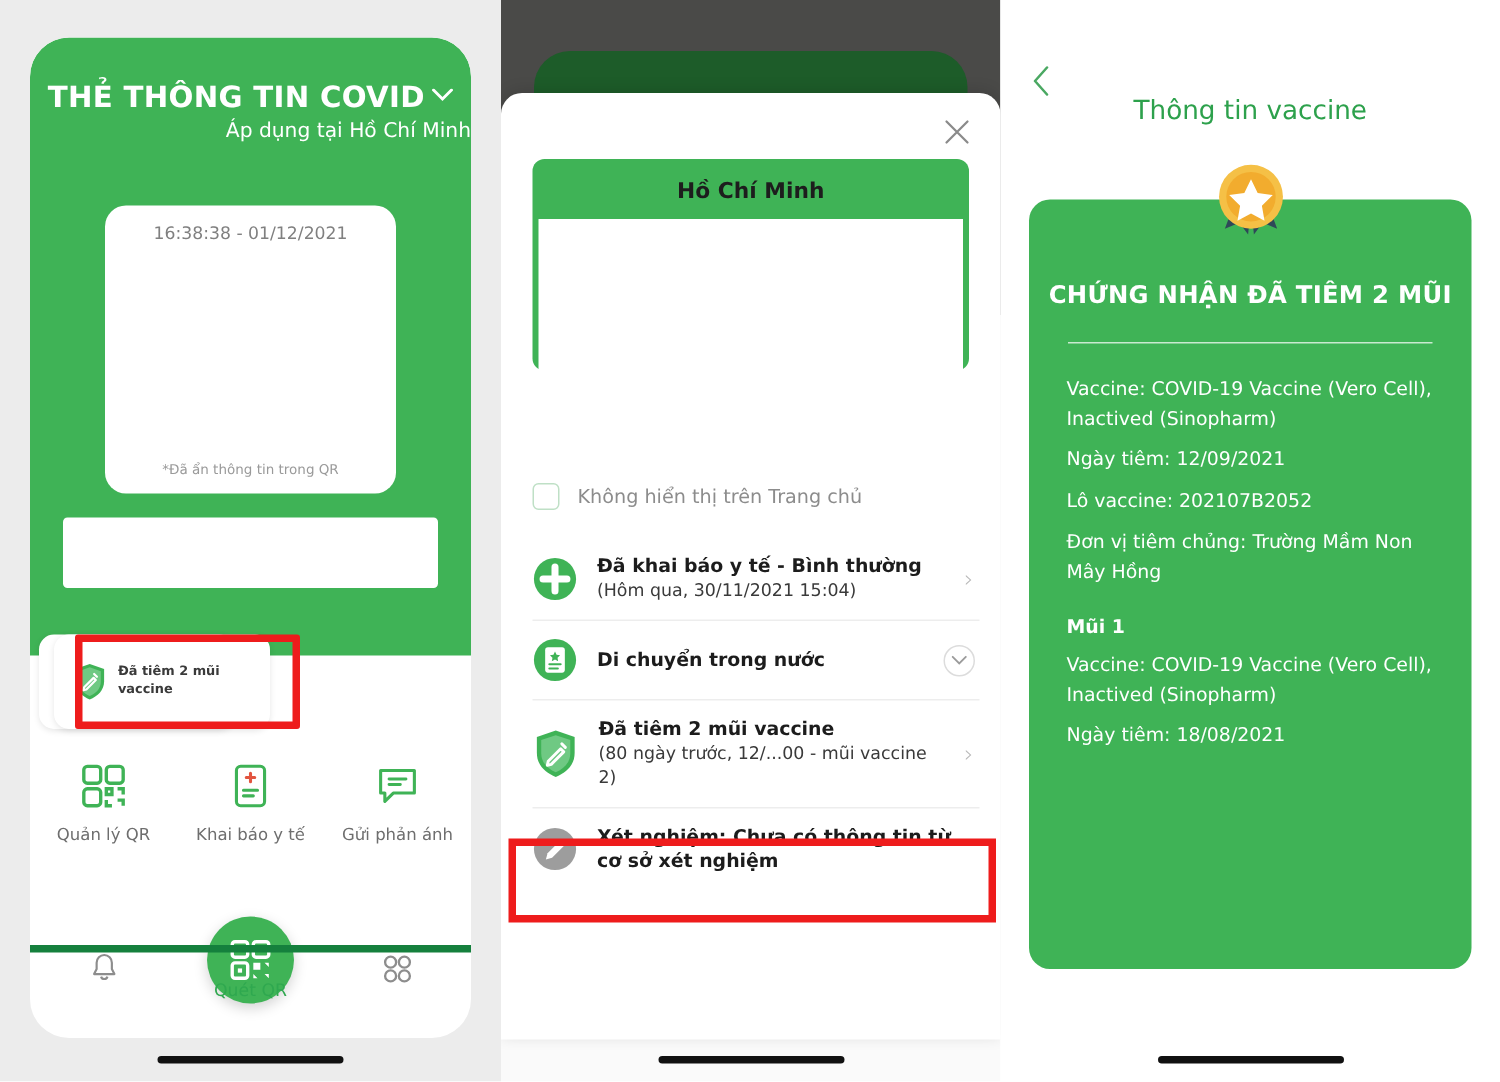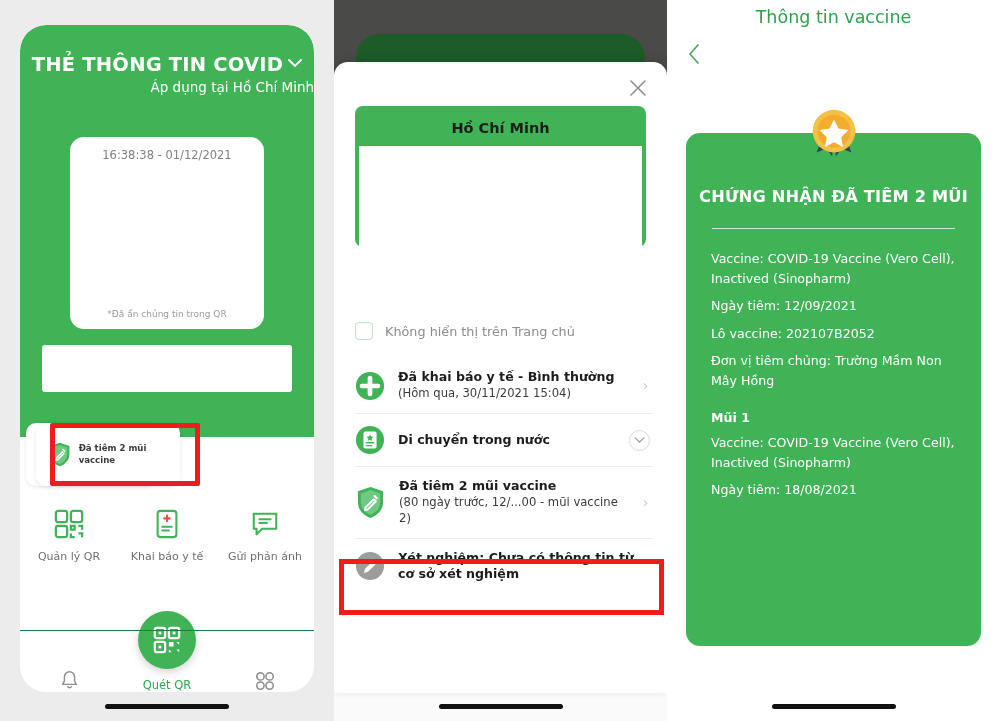--- a/index.html
+++ b/index.html
@@ -106,22 +106,22 @@
     transform: translateX(-50%);
     width: 58px; height: 58px;
     border-radius: 50%;
     background: #3fb356;
     display: flex; align-items: center; justify-content: center;
     box-shadow: 0 3px 9px rgba(0,0,0,.18);
   }
   .tabbar {
     position: absolute; left: 0; right: 0; bottom: 0;
     height: 62px;
-    border-top: 1px solid #15803d;
-    display: flex; align-items: flex-end;
+    border-top: 5px solid #15803d;
+    display: flex; align-items: flex-start;
   }
   .tab { flex: 1; display: flex; flex-direction: column; align-items: center; }
   .tab-label { font-size: 11.5px; color: #2fa84f; margin-top: 18px; }
   .homebar {
     position: absolute; left: 50%; transform: translateX(-50%);
     bottom: 12px; width: 124px; height: 5px;
     border-radius: 3px; background: #111;
   }
 
   
@@ -210,21 +210,21 @@
 
   
   .panel3 {
     position: relative;
     width: 333px; height: 721px;
     background: #ffffff;
     overflow: hidden;
   }
   .p3head {
     position: relative; height: 84px;
-    display: flex; align-items: flex-start;
+    display: flex; align-items: flex-end;
   }
   .p3back {
     position: absolute; left: 21px; top: 44px;
     font-size: 21px; color: #4aa862; font-weight: 300; line-height: 1;
   }
   .p3title {
     width: 100%; text-align: center;
     color: #2da14c; font-size: 17.5px; font-weight: 400;
     padding-top: 7px;
   }
@@ -274,21 +274,21 @@
           <span>THẺ THÔNG TIN COVID</span><span class="chev">
             <svg width="14" height="9" viewBox="0 0 14 9">
                 <path d="M1 1l6 6 6-6" stroke="#fff" stroke-width="1.9" fill="none" stroke-linecap="round"></path>
               </svg>
           </span>
         </div>
         <div class="card-sub">Áp dụng tại Hồ Chí Minh</div>
 
         <div class="qrbox">
           <div class="qr-time">16:38:38 - 01/12/2021</div>
-          <div class="qr-note">*Đã ẩn chủng tin trong QR</div>
+          <div class="qr-note">*Đã ẩn thông tin trong QR</div>
         </div>
 
         <div class="whitebar"></div>
       </div>
 
       <div class="statusrow">
         <div class="status-pill pill-b">
           <svg width="25" height="25" viewBox="0 0 32 32">
             <circle cx="16" cy="16" r="15" fill="#9d9d9d"></circle>
             <path d="M20.5 9.5l3 3-9.5 9.5-4.2 1.2 1.2-4.2z" fill="#fff"></path>

